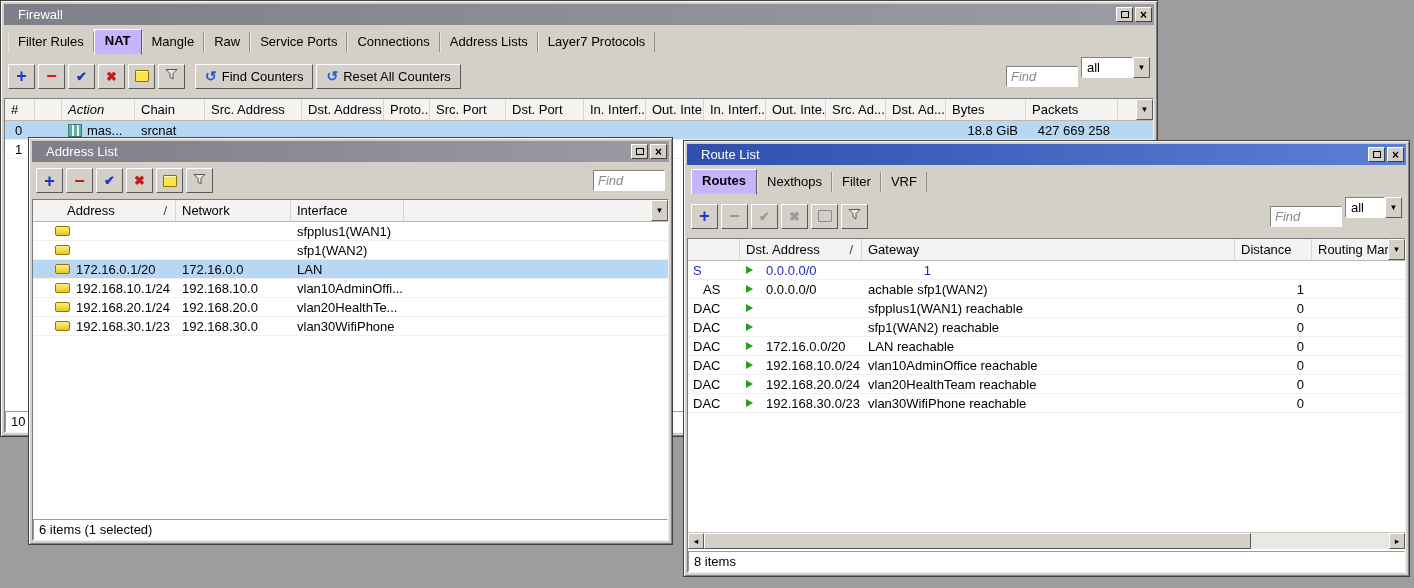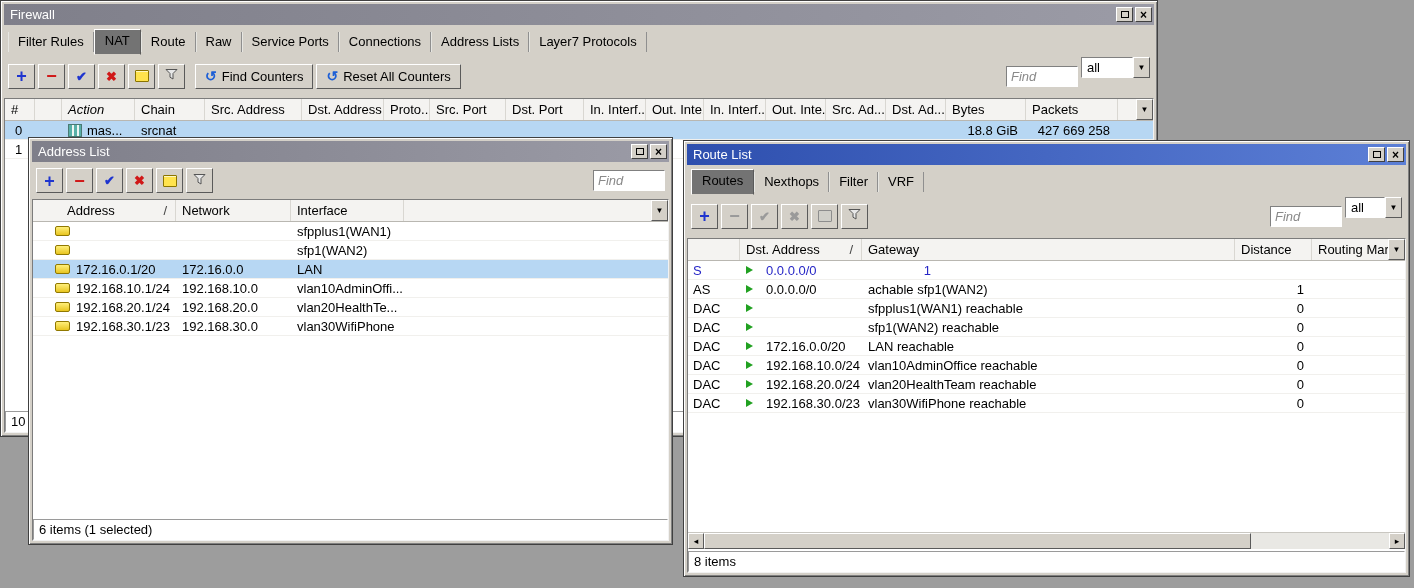--- a/index.html
+++ b/index.html
@@ -4,37 +4,37 @@
 <style>
   html,body{margin:0;padding:0;width:1414px;height:588px;overflow:hidden;
     font-family:"Liberation Sans","DejaVu Sans",sans-serif;font-size:13px;color:#000;}
   #desktop{position:relative;width:1414px;height:588px;background:#9d9d9d;}
 
   
   .window{position:absolute;background:#d4d0c8;border:1px solid #404040;
     box-shadow:inset 1px 1px 0 #ffffff, inset -1px -1px 0 #808080;
     padding:3px;box-sizing:border-box;display:flex;flex-direction:column;}
   .titlebar{height:21px;flex:0 0 21px;display:flex;align-items:center;color:#fff;
-    padding:0 2px 0 6px;user-select:none;}
+    padding:0 2px 0 14px;user-select:none;}
   .titlebar.inactive{background:linear-gradient(90deg,#7f7f8a,#9b9ba6);}
   .titlebar.active{background:linear-gradient(90deg,#2e4fae,#5c7fd6);}
   .title-text{flex:0 0 auto;}
   .title-spacer{flex:1;}
   .win-btn{width:17px;height:15px;margin-left:2px;background:#d4d0c8;border:1px solid;
     border-color:#ffffff #404040 #404040 #ffffff;display:flex;align-items:center;
     justify-content:center;padding:0;font-size:11px;line-height:1;cursor:default;}
   .max-glyph{display:block;width:8px;height:7px;border:1px solid #000;box-sizing:border-box;}
   .close-glyph{font-weight:bold;font-size:12px;}
 
   
   .tabstrip{flex:0 0 27px;display:flex;align-items:flex-end;padding:2px 4px 0;}
   .tab{padding:2px 9px 3px;margin-bottom:2px;border-right:1px solid #8f8f8f;
     border-left:1px solid #e6e6e2;white-space:nowrap;}
-  .tab.active{background:#737373;border:1px solid;border-color:#ffffff #5a5a5a #d4d0c8 #ffffff;
-    margin-bottom:0;padding:3px 10px 6px;position:relative;top:1px;}
+  .tab.active{background:#c4b5fd;border:1px solid;border-color:#ffffff #5a5a5a #d4d0c8 #ffffff;
+    margin-bottom:0;padding:3px 10px 6px;position:relative;top:1px;font-weight:bold;}
 
   
   .toolbar{flex:0 0 31px;display:flex;align-items:center;padding:3px 4px;gap:3px;}
   .tbtn{width:27px;height:25px;flex:0 0 27px;background:#d4d0c8;border:1px solid;
     border-color:#ffffff #5a5a5a #5a5a5a #ffffff;display:flex;align-items:center;
     justify-content:center;padding:0;}
   .btn{height:25px;background:#d4d0c8;border:1px solid;
     border-color:#ffffff #5a5a5a #5a5a5a #ffffff;display:flex;align-items:center;
     gap:5px;padding:0 9px;font-size:13px;white-space:nowrap;}
   .glyph{font-weight:bold;line-height:1;}
@@ -121,21 +121,21 @@
       <button class="win-btn">
           <span class="max-glyph"></span>
         </button>
       <button class="win-btn">
           <span class="close-glyph">×</span>
         </button>
     </div>
     <div class="tabstrip" id="fw-tabs">
         <div class="tab">Filter Rules</div>
         <div class="tab active">NAT</div>
-        <div class="tab">Route</div>
+        <div class="tab">Mangle</div>
         <div class="tab">Raw</div>
         <div class="tab">Service Ports</div>
         <div class="tab">Connections</div>
         <div class="tab">Address Lists</div>
         <div class="tab">Layer7 Protocols</div>
       </div>
     <div class="toolbar">
       <span id="fw-toolbar-icons" style="display:flex;gap:3px;">
           <button class="tbtn">
             <span class="glyph glyph-plus">+</span>
@@ -464,21 +464,21 @@
           <div class="tr blue">
             <div class="td" style="width: 52px; padding-left: 5px;">S</div>
             <div class="td" style="width: 122px;">
               <span class="route-arrow"></span>
               <span>0.0.0.0/0</span>
             </div>
             <div class="td right" style="width: 77px;">1</div>
             <div class="td" style="width: 93px;"></div>
           </div>
           <div class="tr">
-            <div class="td" style="width: 52px; padding-left: 5px;">AS</div>
+            <div class="td" style="width: 52px; padding-left: 15px;">AS</div>
             <div class="td" style="width: 122px;">
               <span class="route-arrow"></span>
               <span>0.0.0.0/0</span>
             </div>
             <div class="td" style="width: 373px;">achable sfp1(WAN2)</div>
             <div class="td right" style="width: 77px;">1</div>
             <div class="td" style="width: 93px;"></div>
           </div>
           <div class="tr">
             <div class="td" style="width: 52px; padding-left: 5px;">DAC</div>

